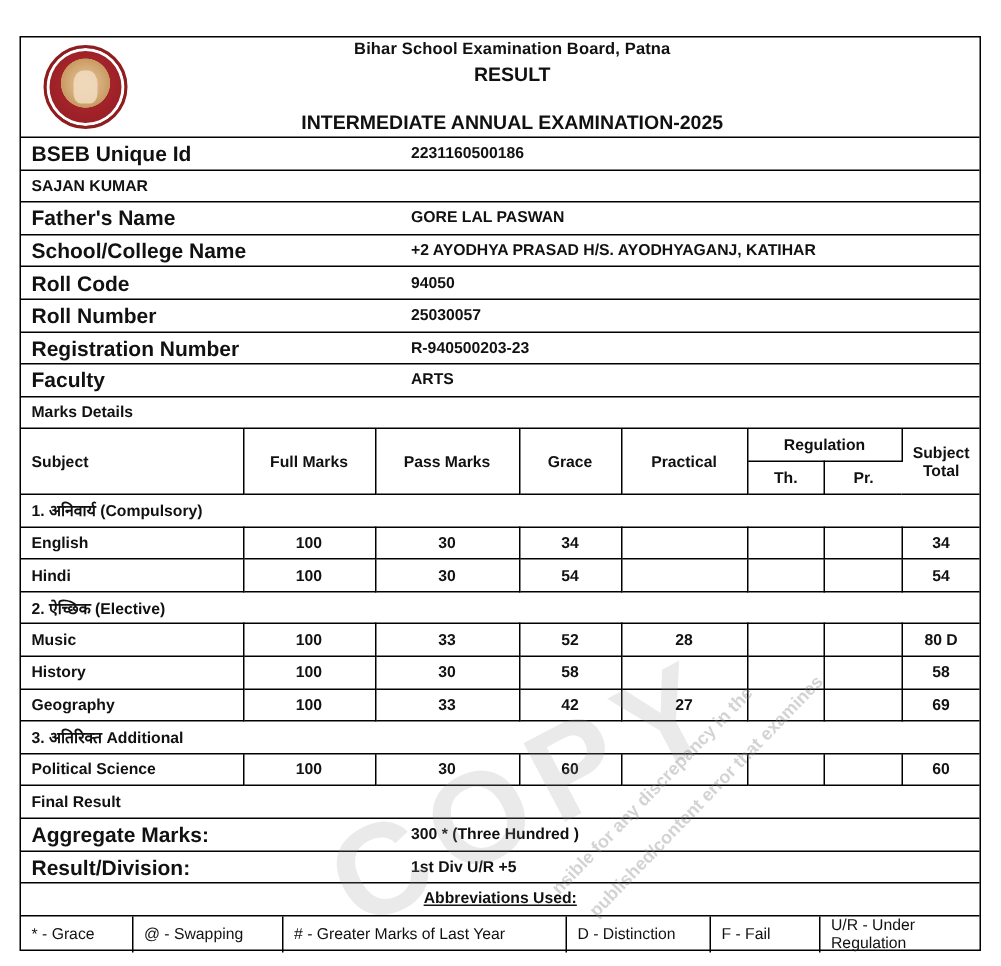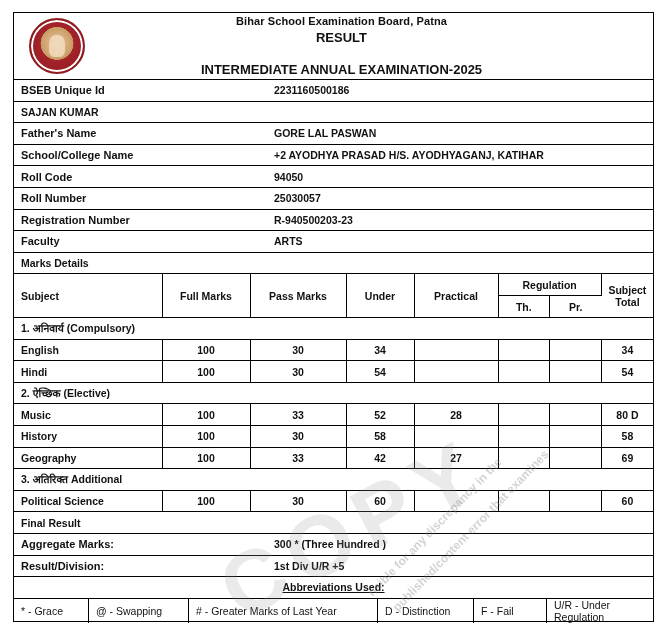--- a/index.html
+++ b/index.html
@@ -11,21 +11,21 @@
     width: 667px;
     height: 644px;
     font-family: "Liberation Sans", sans-serif;
     color: #111111;
     position: relative;
     overflow: hidden;
   }
   .sheet {
     position: absolute;
     left: 13px;
-    top: 12px;
+    top: 24px;
     width: 641px;
     height: 610px;
     border: 1px solid #000;
     box-sizing: border-box;
     background: #fff;
   }
   
   .header {
     display: flex;
     align-items: center;
@@ -85,21 +85,21 @@
   .info-row {
     display: flex;
     height: 21.6px;
     border-bottom: 1px solid #000;
     box-sizing: border-box;
     align-items: center;
   }
   .info-label {
     width: 253px;
     flex: 0 0 253px;
-    font-size: 11px;
+    font-size: 14px;
     font-weight: bold;
     padding-left: 7px;
     box-sizing: border-box;
   }
   .info-value {
     flex: 1 1 auto;
     font-size: 10.5px;
     font-weight: bold;
     padding-left: 7px;
     box-sizing: border-box;
@@ -281,21 +281,21 @@
   </div>
 
   <div class="section-row">Marks Details</div>
 
   <table class="marks">
     <tbody>
         <tr>
       <th class="c-sub head-tall" rowspan="2">Subject</th>
       <th class="c-full head-tall" rowspan="2">Full Marks</th>
       <th class="c-pass head-tall" rowspan="2">Pass Marks</th>
-      <th class="c-theory head-tall" rowspan="2">Under</th>
+      <th class="c-theory head-tall" rowspan="2">Grace</th>
       <th class="c-prac head-tall" rowspan="2">Practical</th>
       <th class="reg-head" colspan="2">Regulation</th>
       <th class="c-total head-tall" rowspan="2">Subject Total</th>
     </tr>
     <tr>
       <th class="c-th">Th.</th>
       <th class="c-pr">Pr.</th>
     </tr>
 
     <tr class="group-row">

